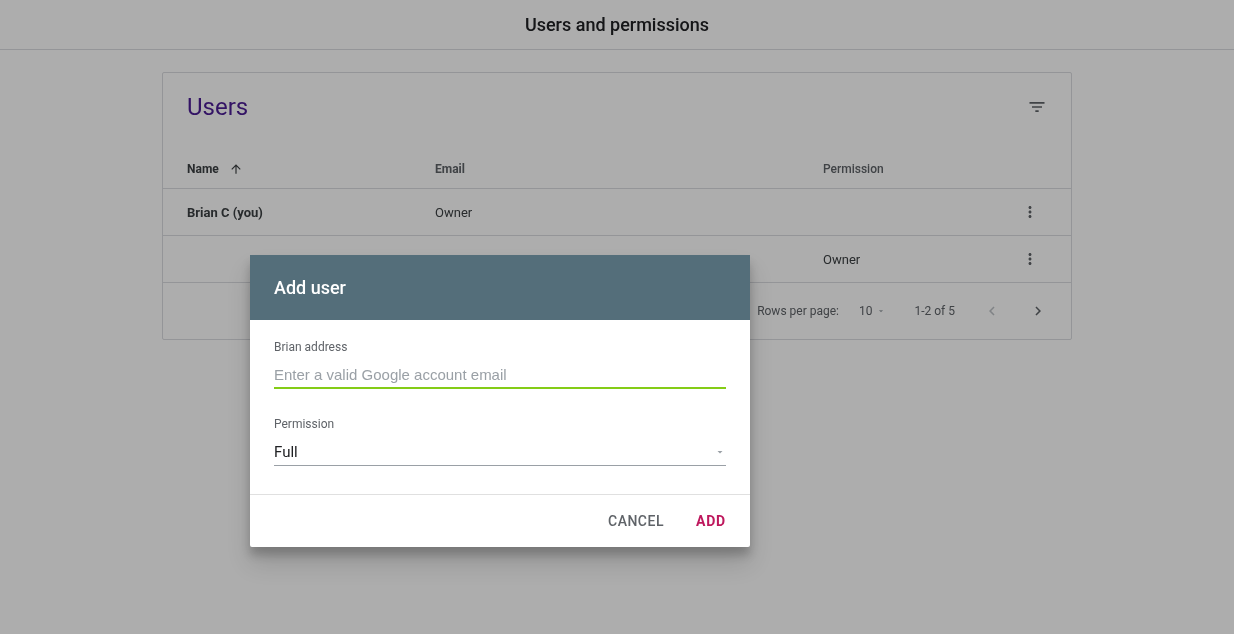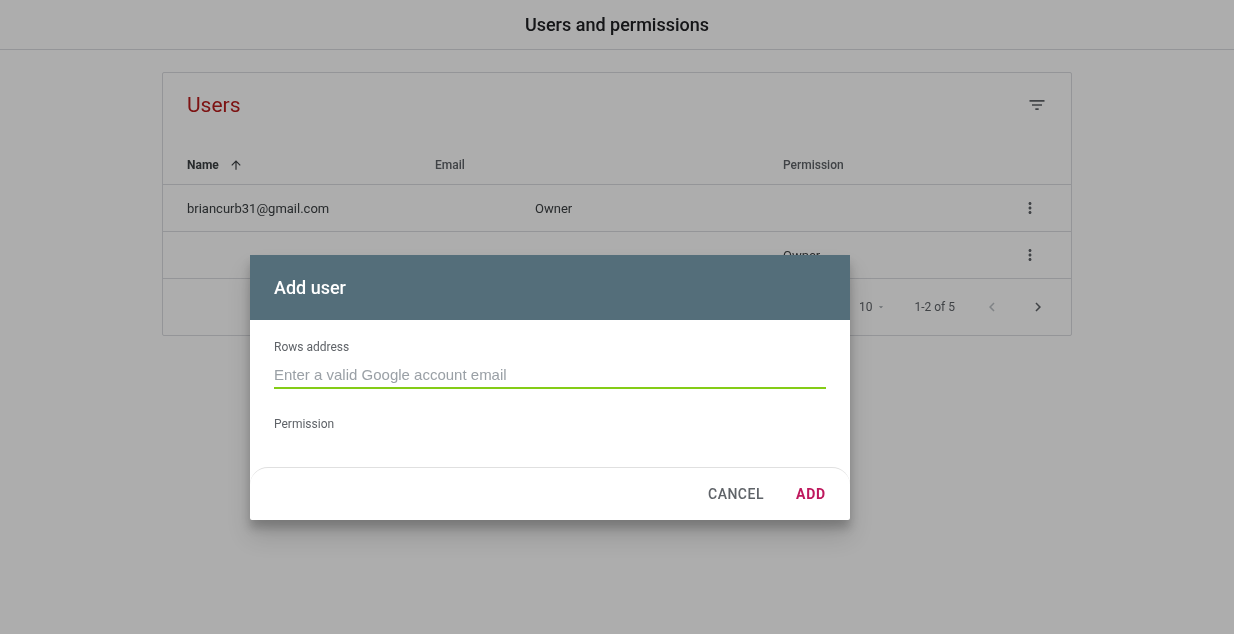--- a/index.html
+++ b/index.html
@@ -30,39 +30,39 @@
       border-radius: 2px;
       background: #fff;
     }
     .card-header {
       display: flex;
       align-items: center;
       justify-content: space-between;
       padding: 20px 24px 28px 24px;
     }
     .card-title {
-      font-size: 21px;
-      color: #b91c1c;
+      font-size: 24px;
+      color: #4c1d95;
     }
     .filter-icon {
       color: #5f6368;
       cursor: pointer;
     }
     .col-headers {
       display: flex;
       align-items: center;
       padding: 0 24px;
       height: 40px;
       border-bottom: 1px solid #dadce0;
       font-size: 12px;
       color: #5f6368;
       font-weight: 500;
     }
     .col-name { width: 248px; display: flex; align-items: center; gap: 10px; font-weight: 700; color: #3c4043;}
-    .col-email { width: 348px; }
+    .col-email { width: 388px; font-weight: bold; }
     .col-permission { flex: 1; }
     .row {
       display: flex;
       align-items: center;
       padding: 0 24px;
       height: 47px;
       border-bottom: 1px solid #dadce0;
       font-size: 13px;
       color: #3c4043;
     }
@@ -103,21 +103,21 @@
     .nav-arrows .next { cursor: pointer; color: #5f6368;}
     .overlay {
       position: absolute;
       inset: 0;
       background: rgba(0,0,0,0.32);
     }
     .dialog {
       position: absolute;
       left: 250px;
       top: 255px;
-      width: 600px;
+      width: 500px;
       background: #fff;
       box-shadow: 0 8px 10px rgba(0,0,0,.2), 0 16px 24px rgba(0,0,0,.14);
       border-radius: 2px;
     }
     .dialog-header {
       background: #546e7a;
       color: #fff;
       font-size: 18px;
       font-weight: 500;
       padding: 22px 24px;
@@ -157,21 +157,20 @@
     }
     .select-field .dd-icon { color: #9aa0a6; }
     .dialog-actions {
       display: flex;
       justify-content: flex-end;
       gap: 32px;
       padding: 18px 24px;
       border-top: 1px solid #e0e0e0;
       font-size: 14px;
       font-weight: 500;
-      border-radius: 18px;
     }
     .btn-cancel { color: #5f6368; cursor: pointer; letter-spacing: 0.5px;}
     .btn-add { color: #be185d; cursor: pointer; letter-spacing: 0.8px; font-weight: 700;}
     svg { display: block; }
   </style>
 </head>
 <body>
 
 <div class="page-title">Users and permissions</div>
 
@@ -193,21 +192,21 @@
             <path d="M4 12l1.41 1.41L11 7.83V20h2V7.83l5.58 5.59L20 12l-8-8-8 8z"></path>
           </svg>
       </span>
     </div>
     <div class="col-email">Email</div>
     <div class="col-permission">Permission</div>
     <div style="width:40px"></div>
   </div>
 
   <div class="row row-first">
-    <div class="col-email">briancurb31@gmail.com</div>
+    <div class="col-name">Brian C (you)</div>
     <div class="col-permission">Owner</div>
     <div class="menu-btn">
       <svg width="18" height="18" viewBox="0 0 24 24" fill="currentColor">
           <path d="M12 8c1.1 0 2-.9 2-2s-.9-2-2-2-2 .9-2 2 .9 2 2 2zm0 2c-1.1 0-2 .9-2 2s.9 2 2 2 2-.9 2-2-.9-2-2-2zm0 6c-1.1 0-2 .9-2 2s.9 2 2 2 2-.9 2-2-.9-2-2-2z"></path>
         </svg>
     </div>
   </div>
 
   <div class="row">
     <div class="col-name"></div>
@@ -247,24 +246,32 @@
     </div>
   </div>
 </div>
 
 <div class="overlay"></div>
 
 <div class="dialog">
   <div class="dialog-header">Add user</div>
   <div class="dialog-body">
     <div class="field">
-      <label class="field-label">Rows address</label>
+      <label class="field-label">Brian address</label>
       <input class="email-input" type="text" placeholder="Enter a valid Google account email" style="">
     </div>
     <div class="field" style="margin-bottom:0">
       <label class="field-label">Permission</label>
+      <div class="select-field">
+        <span>Full</span>
+        <span class="dd-icon">
+          <svg width="12" height="12" viewBox="0 0 24 24" fill="currentColor">
+              <path d="M7 10l5 5 5-5z"></path>
+            </svg>
+        </span>
+      </div>
     </div>
   </div>
   <div class="dialog-actions">
     <span class="btn-cancel">CANCEL</span>
     <span class="btn-add">ADD</span>
   </div>
 </div>
 
 </body></html>

